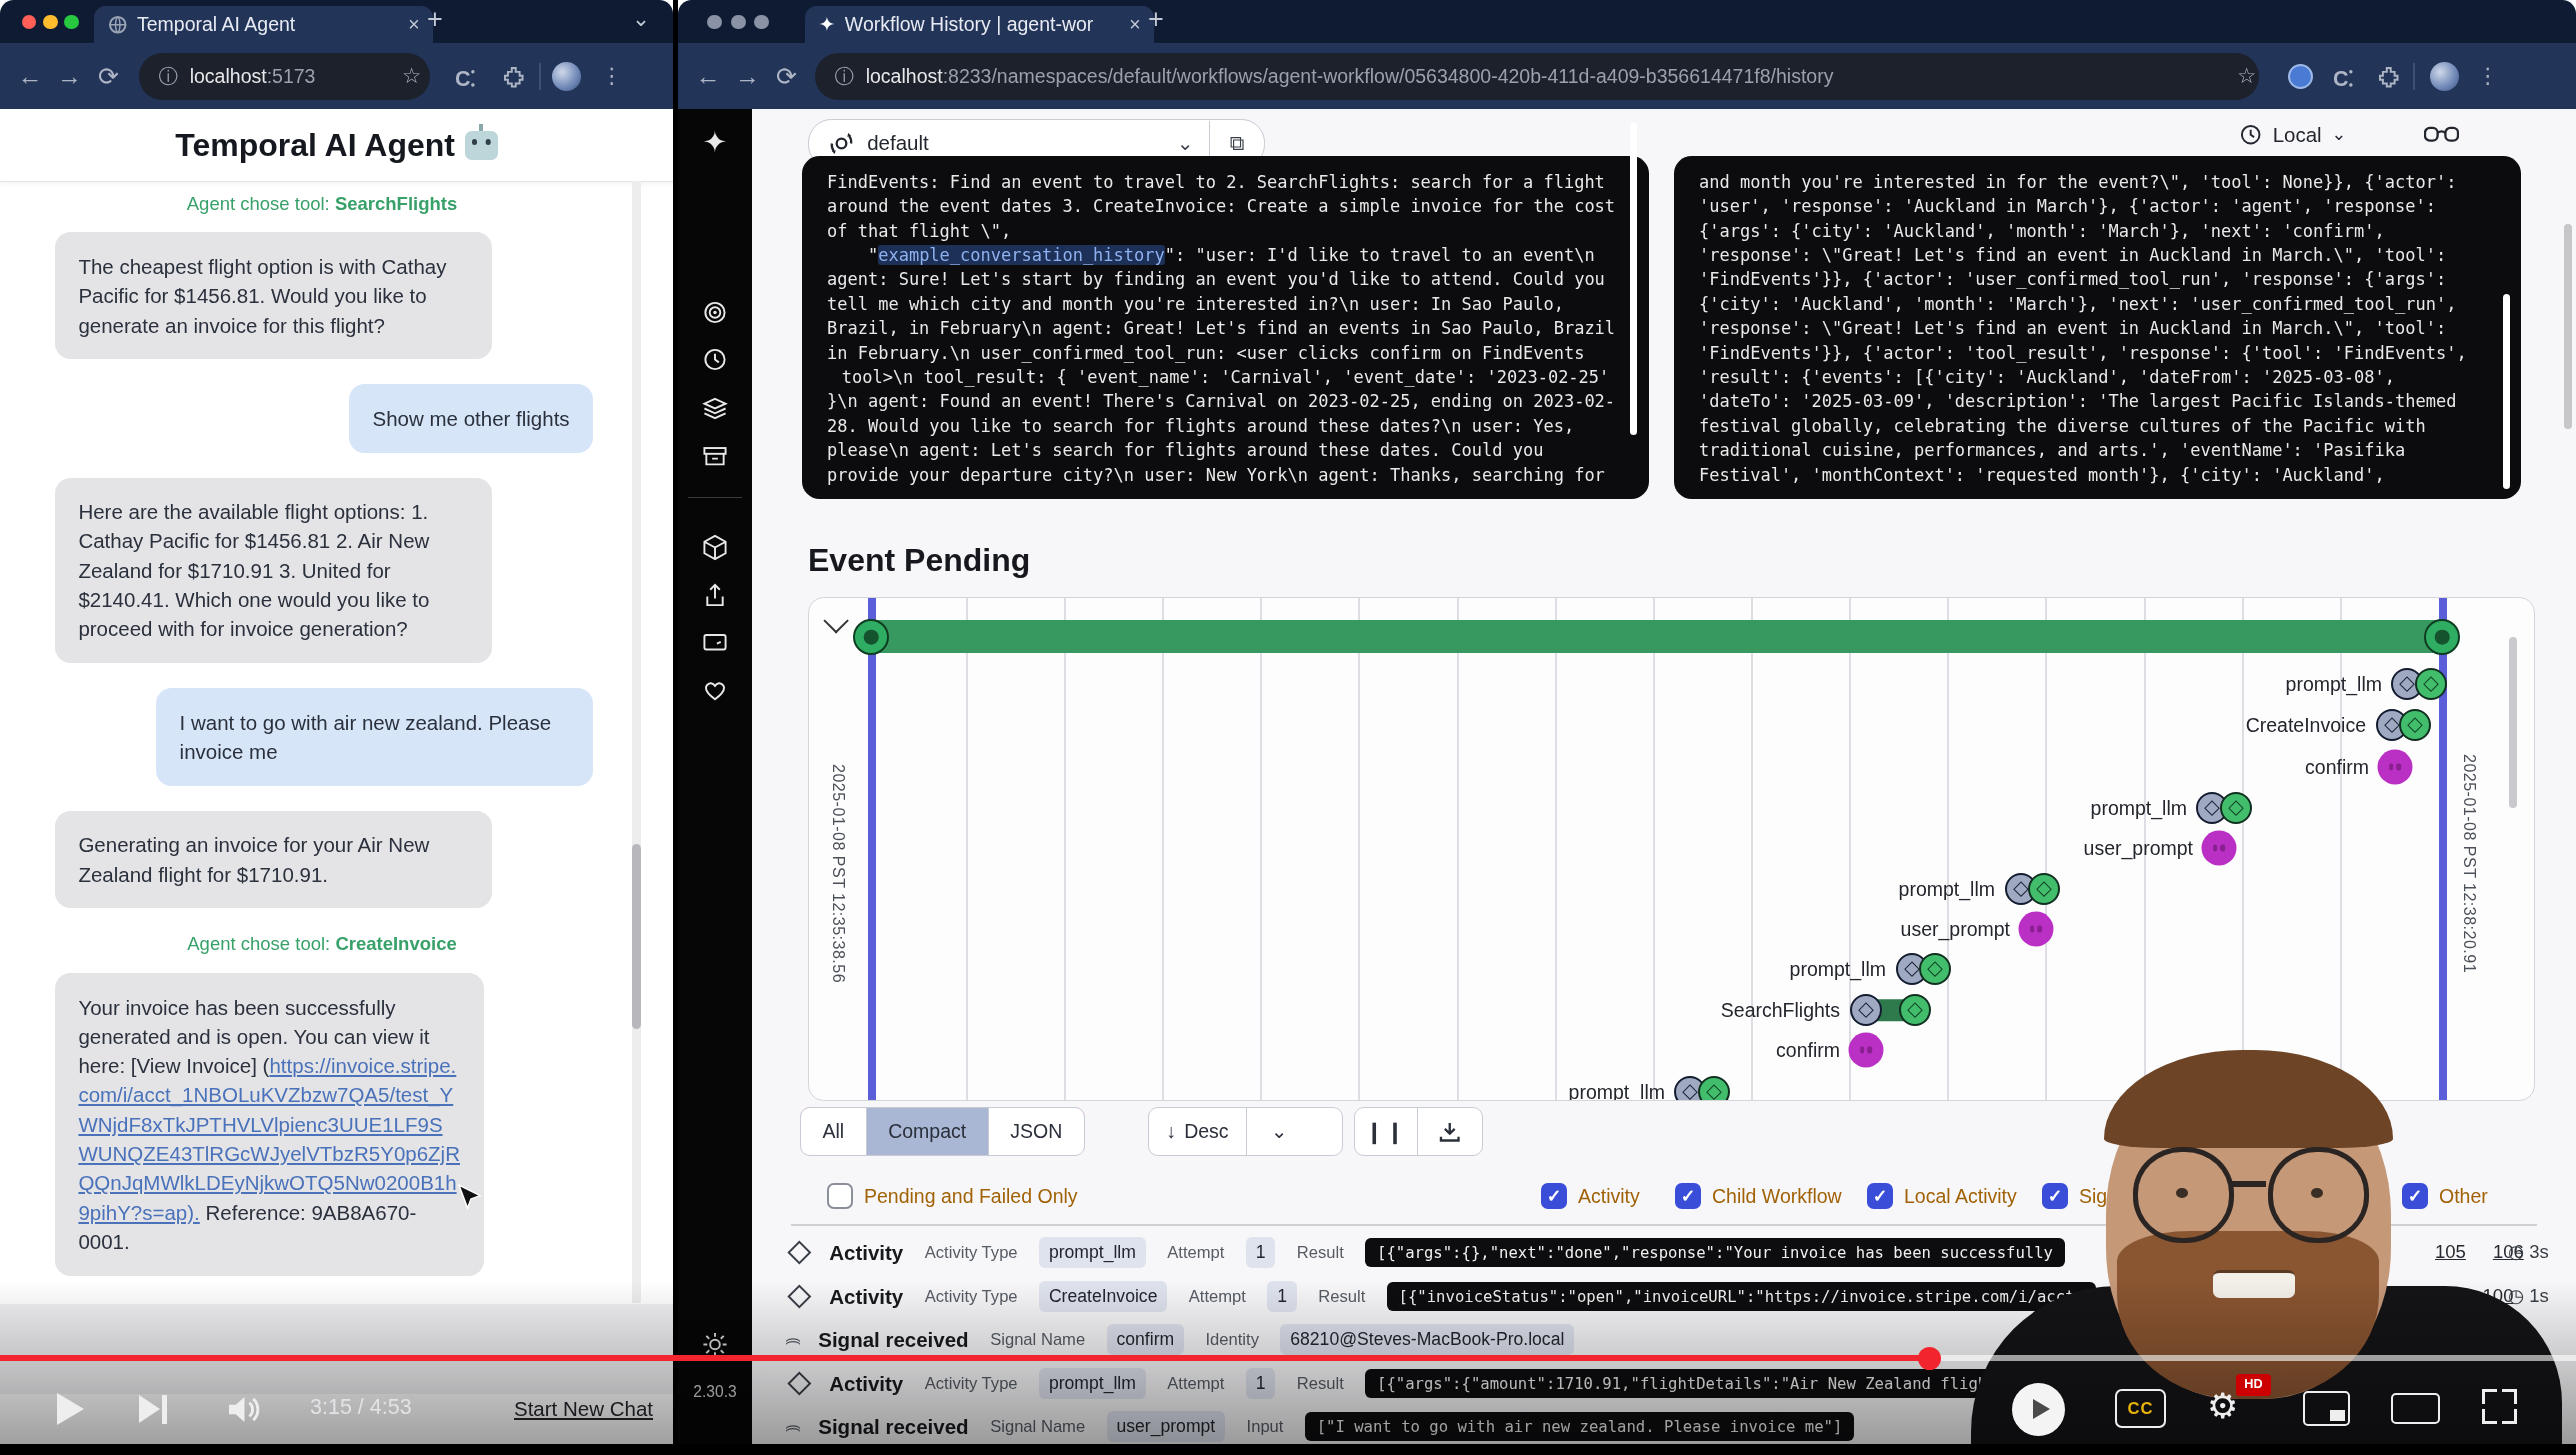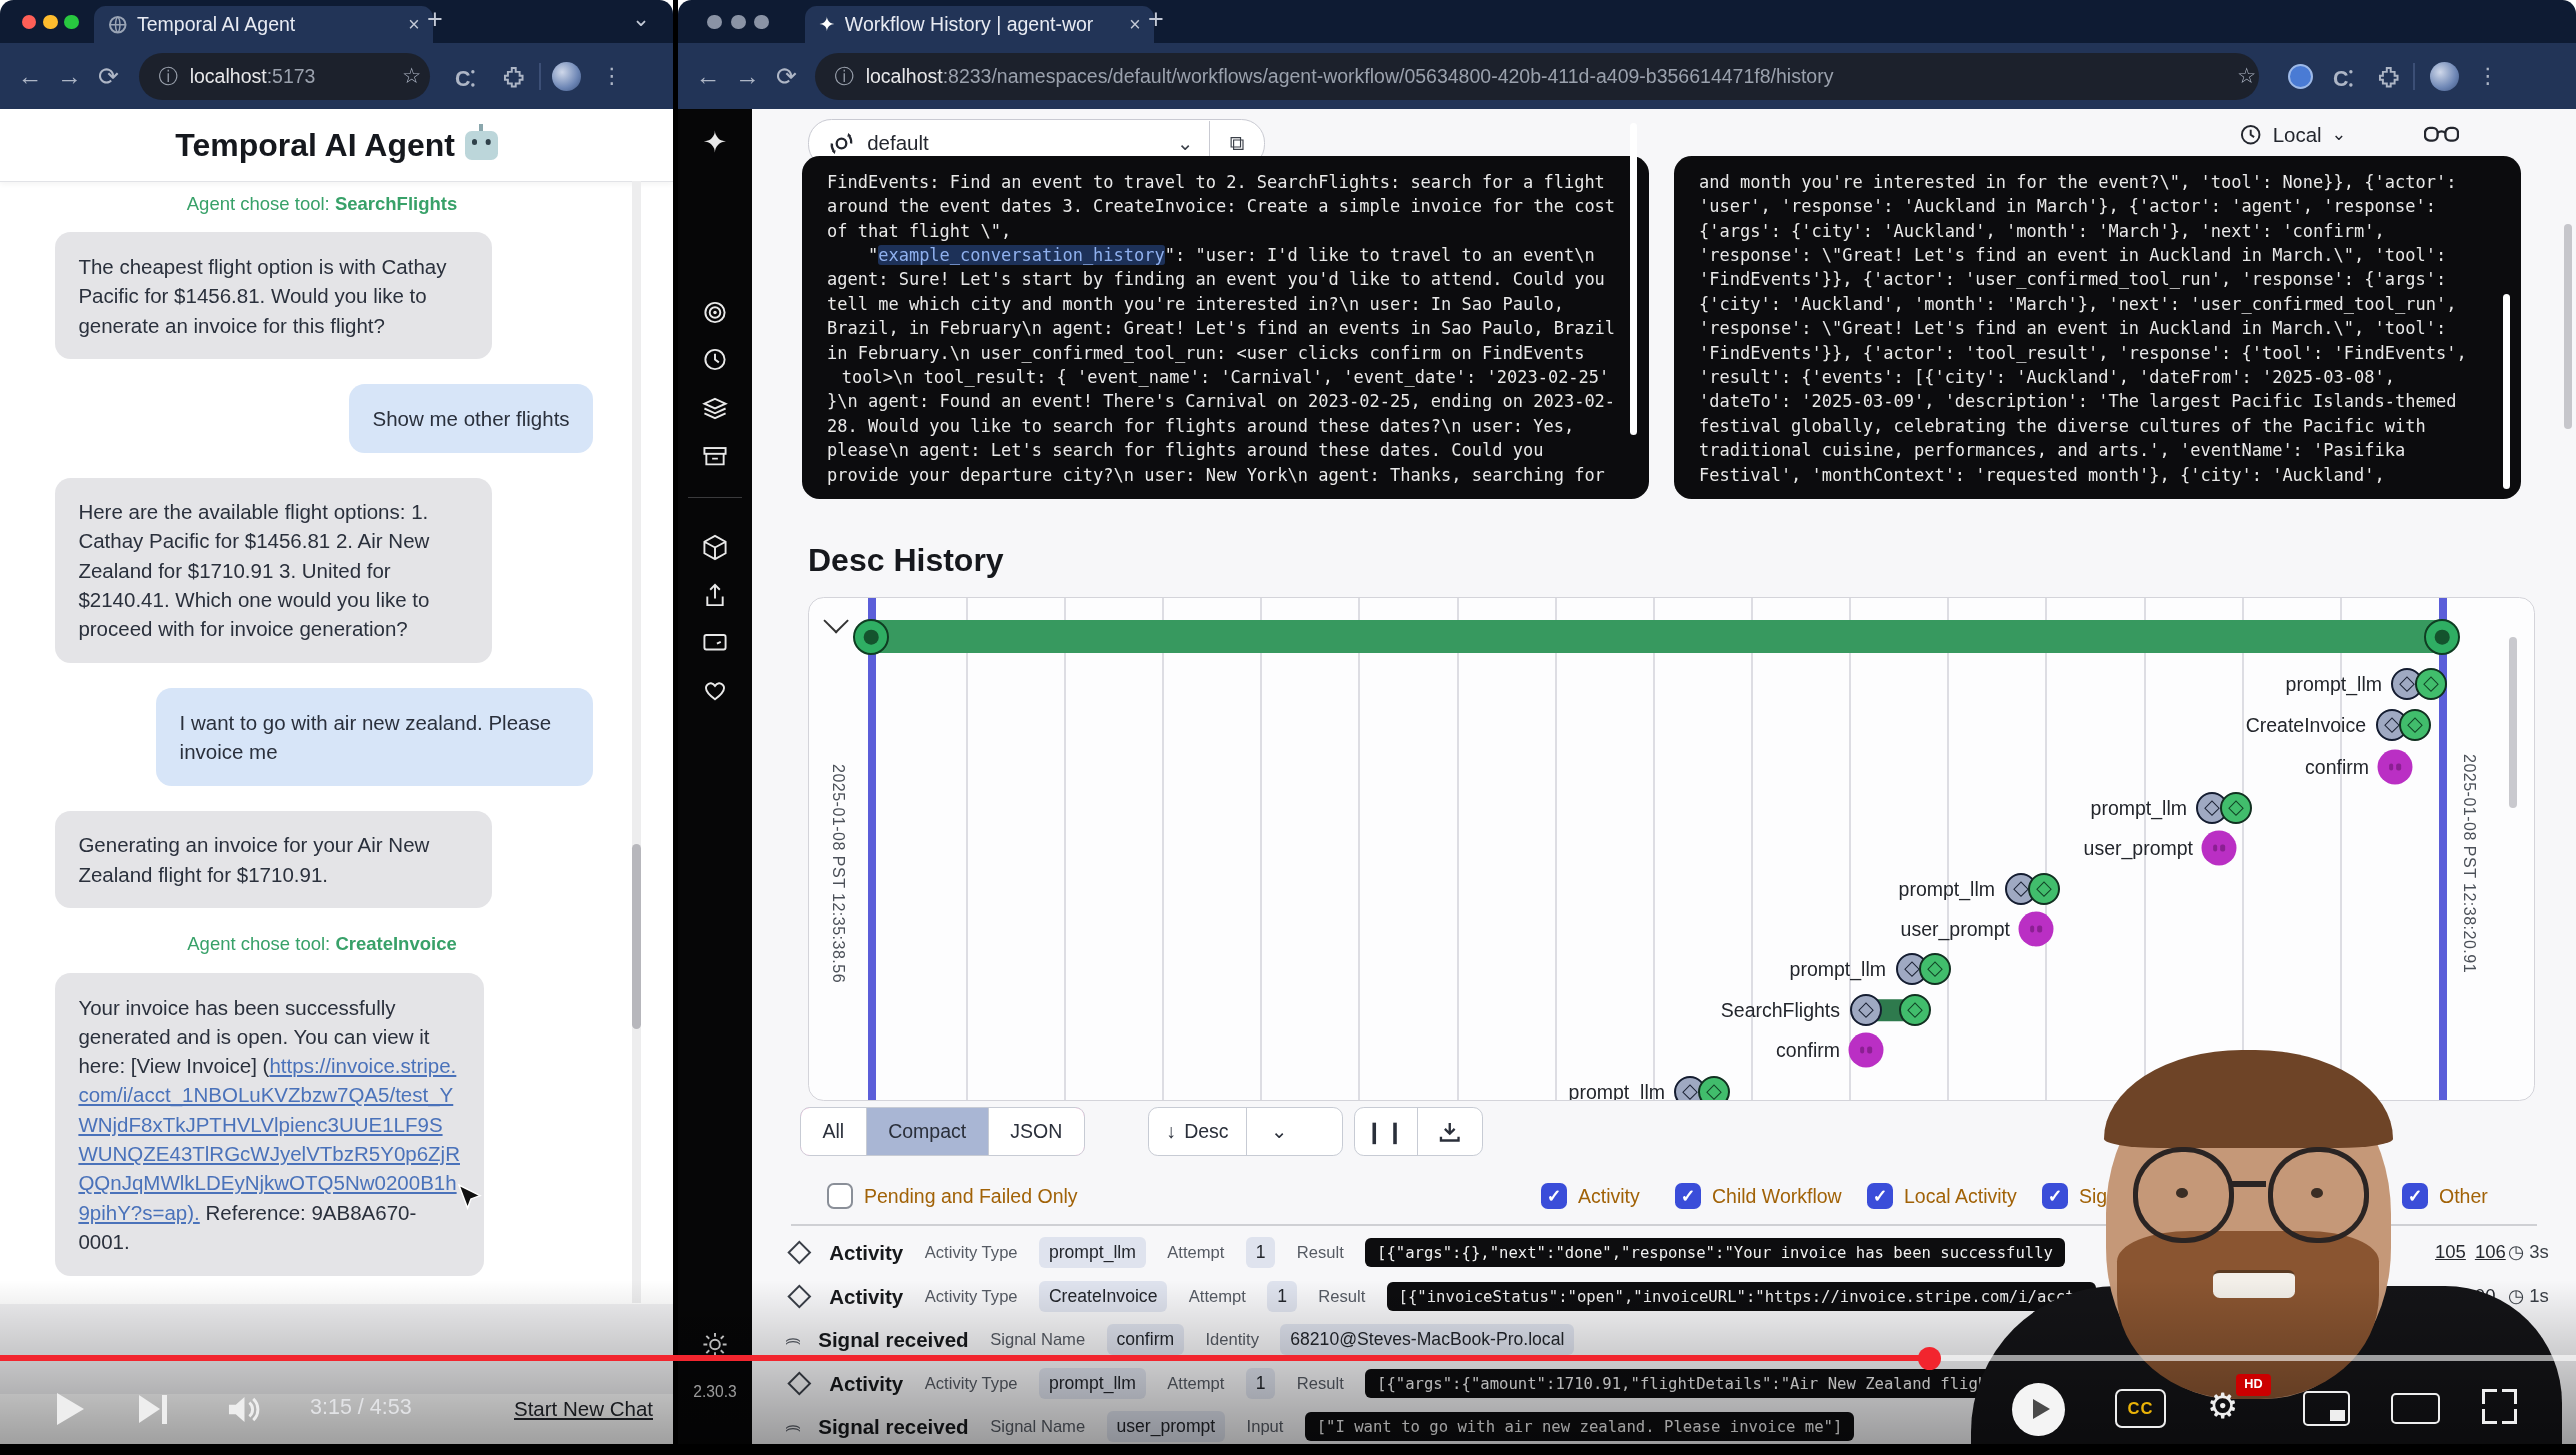--- a/index.html
+++ b/index.html
@@ -97,21 +97,21 @@
   
   .row-sep{position:absolute;left:39px;right:39px;top:1115px;height:1.5px;background:#cfd0d4;}
   .ev-row{position:absolute;left:39px;right:19.5px;height:37px;display:flex;align-items:center;gap:21.5px;}
   .ev-title{font-size:20.5px;font-weight:bold;color:#17191c;white-space:nowrap;}
   .f-label{font-size:16.6px;color:#565b64;white-space:nowrap;}
   .chip{background:#dfe3ee;border-radius:5.9px;font-size:17.6px;color:#23262c;padding:4.9px 9.8px;white-space:nowrap;}
   .codechip{background:#0d0d0f;border-radius:5.9px;font-family:"DejaVu Sans Mono",monospace;font-size:15.6px;
             color:#f0f0f0;padding:5.9px 11.7px;white-space:nowrap;overflow:hidden;}
   .act-ic{width:12.7px;height:12.7px;border:2px solid #3a3f48;transform:rotate(45deg);flex:none;}
   .sig-ic{flex:none;color:#565b64;font-size:14.6px;letter-spacing:-2px;}
-  .ids{position:absolute;display:flex;gap:9px;font-size:18.5px;color:#26292f;}
+  .ids{position:absolute;display:flex;gap:27px;font-size:18.5px;color:#26292f;}
   .ids span{text-decoration:underline;}
   .dur{position:absolute;font-size:18.5px;color:#3a3f46;display:flex;gap:5.9px;align-items:center;}
   .pg-scroll{position:absolute;right:3.9px;top:115px;width:7.8px;height:205px;background:#c6c6cb;border-radius:3.9px;}
 
   
   .p-hoodie{position:absolute;left:1971px;top:1286px;width:591px;height:170px;background:#141417;border-radius:146px 117px 0 0;z-index:40;}
   .p-head{position:absolute;left:2106px;top:1056px;width:285px;height:343px;background:#c59878;border-radius:46% 46% 44% 44%;z-index:41;}
   .p-hair{position:absolute;left:2104px;top:1050px;width:289px;height:98px;background:#6e4427;border-radius:50% 50% 20% 20%/95% 95% 10% 10%;z-index:42;}
   .p-beard{position:absolute;left:2117px;top:1231px;width:262px;height:168px;background:#8a5531;border-radius:28% 28% 46% 46%/18% 18% 62% 62%;z-index:42;}
   .p-mouth{position:absolute;left:2213px;top:1270px;width:82px;height:25px;background:#f3efe9;border-radius:6.8px;border-top:3.9px solid #5a3a22;z-index:43;}
@@ -350,21 +350,21 @@
           <div style="white-space: pre;">'FindEvents'}}, {'actor': 'tool_result', 'response': {'tool': 'FindEvents',</div>
           <div style="white-space: pre;">'result': {'events': [{'city': 'Auckland', 'dateFrom': '2025-03-08',</div>
           <div style="white-space: pre;">'dateTo': '2025-03-09', 'description': 'The largest Pacific Islands-themed</div>
           <div style="white-space: pre;">festival globally, celebrating the diverse cultures of the Pacific with</div>
           <div style="white-space: pre;">traditional cuisine, performances, and arts.', 'eventName': 'Pasifika</div>
           <div style="white-space: pre;">Festival', 'monthContext': 'requested month'}, {'city': 'Auckland',</div>
         </div>
       <div class="cp-scroll" style="left:878px;height:312px;"></div>
       <div class="cp-scroll" style="left:1751px;top:185px;height:195px;"></div>
 
-      <div class="eh-title">Desc History</div>
+      <div class="eh-title">Event Pending</div>
 
       <div id="tl-card">
           <div class="gridline" style="left: 157px;"></div>
           <div class="gridline" style="left: 255px;"></div>
           <div class="gridline" style="left: 353px;"></div>
           <div class="gridline" style="left: 451px;"></div>
           <div class="gridline" style="left: 549px;"></div>
           <div class="gridline" style="left: 648px;"></div>
           <div class="gridline" style="left: 746px;"></div>
           <div class="gridline" style="left: 844px;"></div>

